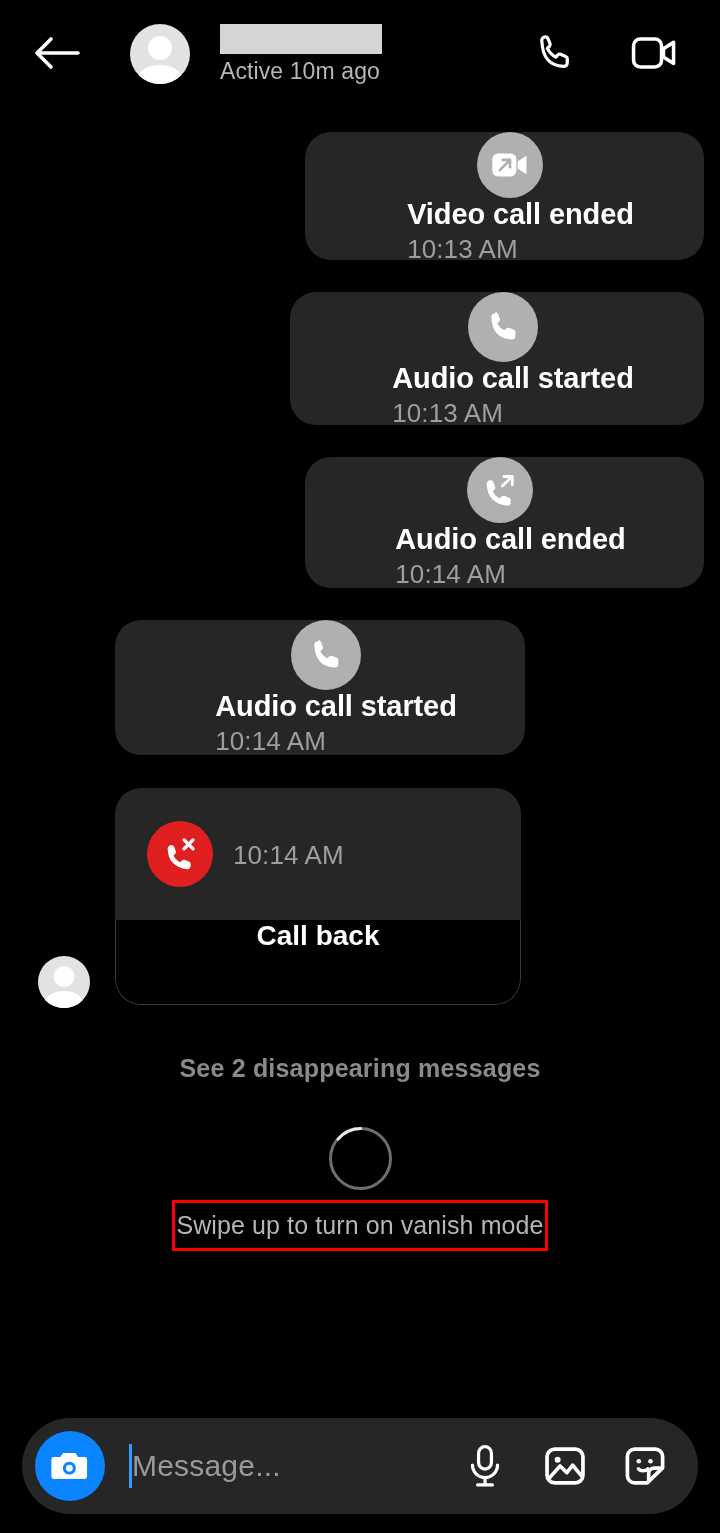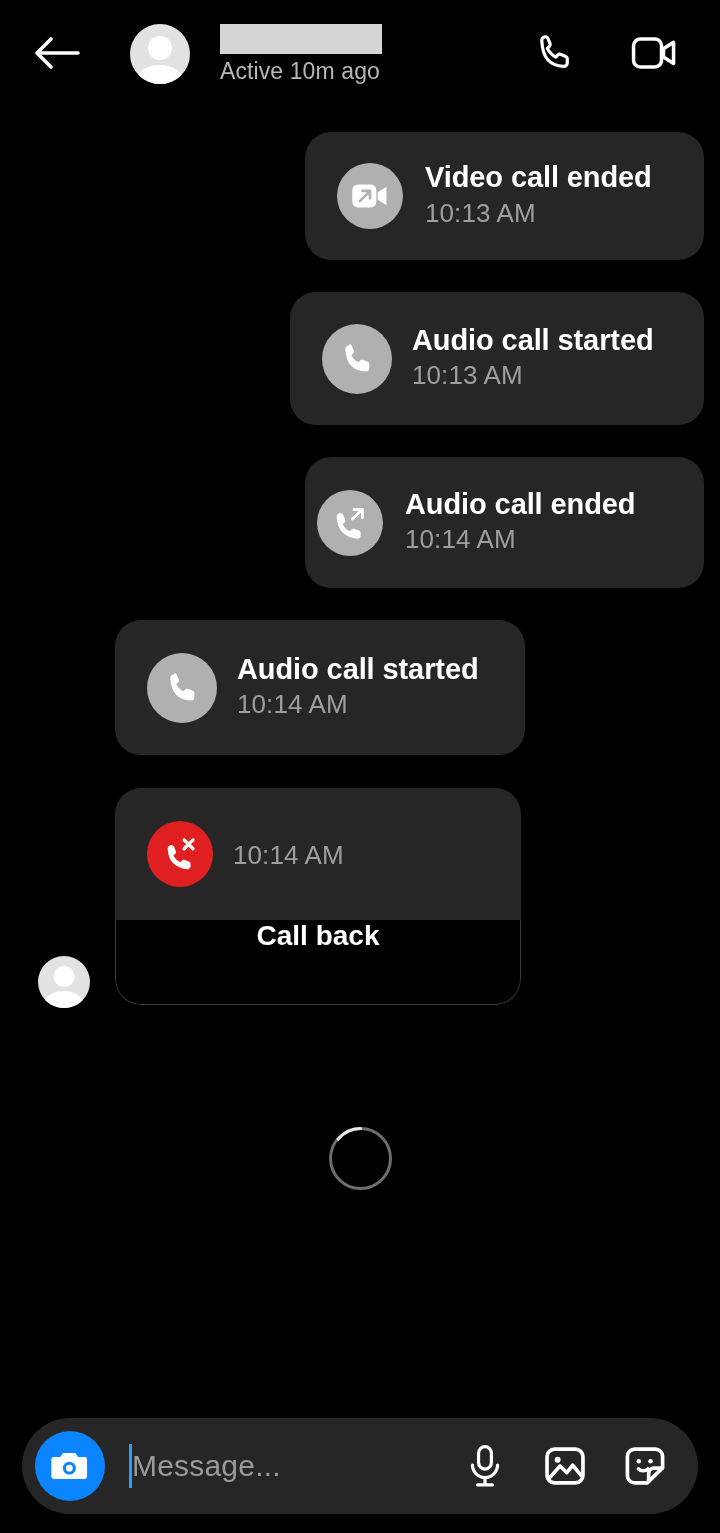--- a/index.html
+++ b/index.html
@@ -40,21 +40,21 @@
   .hdr-icon {
     position:absolute; top:26px; width:54px; height:54px;
     display:flex; align-items:center; justify-content:center; cursor:pointer;
   }
   .hdr-icon.call { left:528px; }
   .hdr-icon.video { left:628px; }
 
   
   .bubble {
     position:absolute; background:#262626; border-radius:26px;
-    display:flex; align-items:center; cursor:pointer;
+    display:flex; align-items:center; cursor:pointer;flex-direction:column;
   }
   .b-icon {
     border-radius:50%; background:#b0b0b0;
     display:flex; align-items:center; justify-content:center; flex:none;
   }
   .b-icon.red { background:#e02020; }
   .b-text { display:flex; flex-direction:column; justify-content:center; }
   .b-title {
     font-size:29px; font-weight:bold; color:#fff; letter-spacing:-.1px;
     white-space:nowrap; line-height:1.12;
@@ -253,28 +253,32 @@
     <div id="call-back-btn">
       <span id="call-back-label">Call back</span>
     </div>
   </div>
 
   <div class="row-avatar">
     <div class="head"></div>
     <div class="body"></div>
   </div>
 
+  <div id="disappearing-link">See 2 disappearing messages</div>
 
   <div id="vanish-ring">
     <svg width="65" height="65" viewBox="0 0 65 65">
       <circle cx="32.5" cy="32.5" r="30" fill="none" stroke="#6e6e6e" stroke-width="3"></circle>
       <path d="M32.5 2.5 A30 30 0 0 0 10 13.2" fill="none" stroke="#e8e8e8" stroke-width="3" stroke-linecap="round"></path>
     </svg>
   </div>
 
+  <div id="vanish-hint-box">
+    <span id="vanish-hint">Swipe up to turn on vanish mode</span>
+  </div>
 
   <div id="composer">
 
     <div id="camera-btn">
       <svg width="40" height="36" viewBox="0 0 26 22">
         <path d="M2.5 5.2h4.2l1.8-2.6h8l1.8 2.6h4.2a1.6 1.6 0 0 1 1.6 1.6v11a1.6 1.6 0 0 1-1.6 1.6H2.5A1.6 1.6 0 0 1 .9 17.8v-11A1.6 1.6 0 0 1 2.5 5.2z" fill="#ffffff"></path>
         <circle cx="12.6" cy="12.4" r="4.2" fill="#0a84ff"></circle>
         <circle cx="12.6" cy="12.4" r="2.2" fill="#ffffff"></circle>
       </svg>
     </div>

